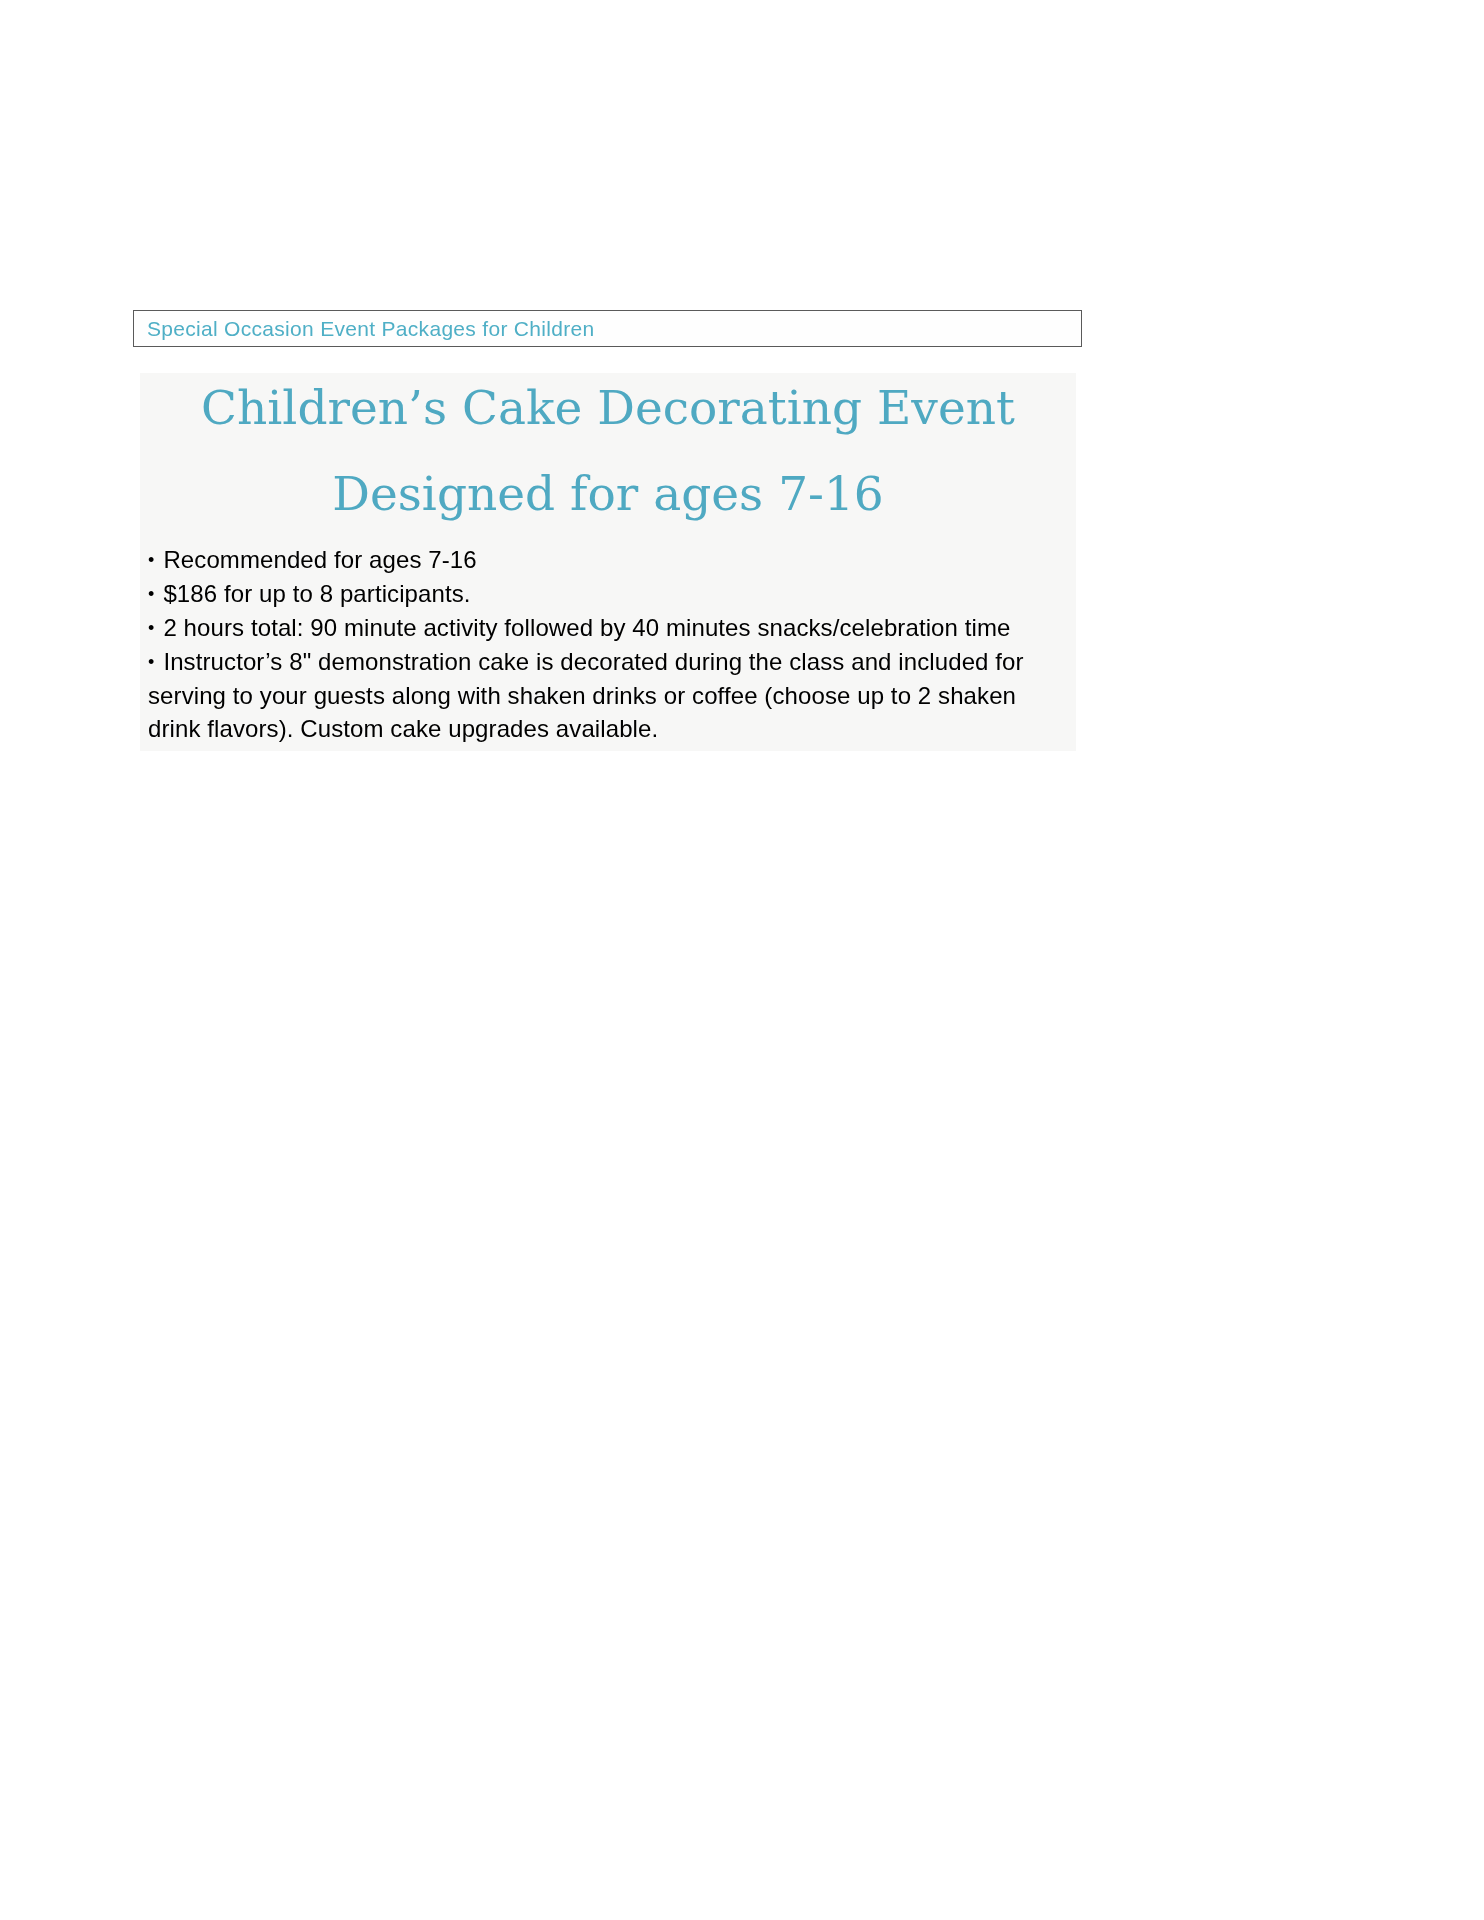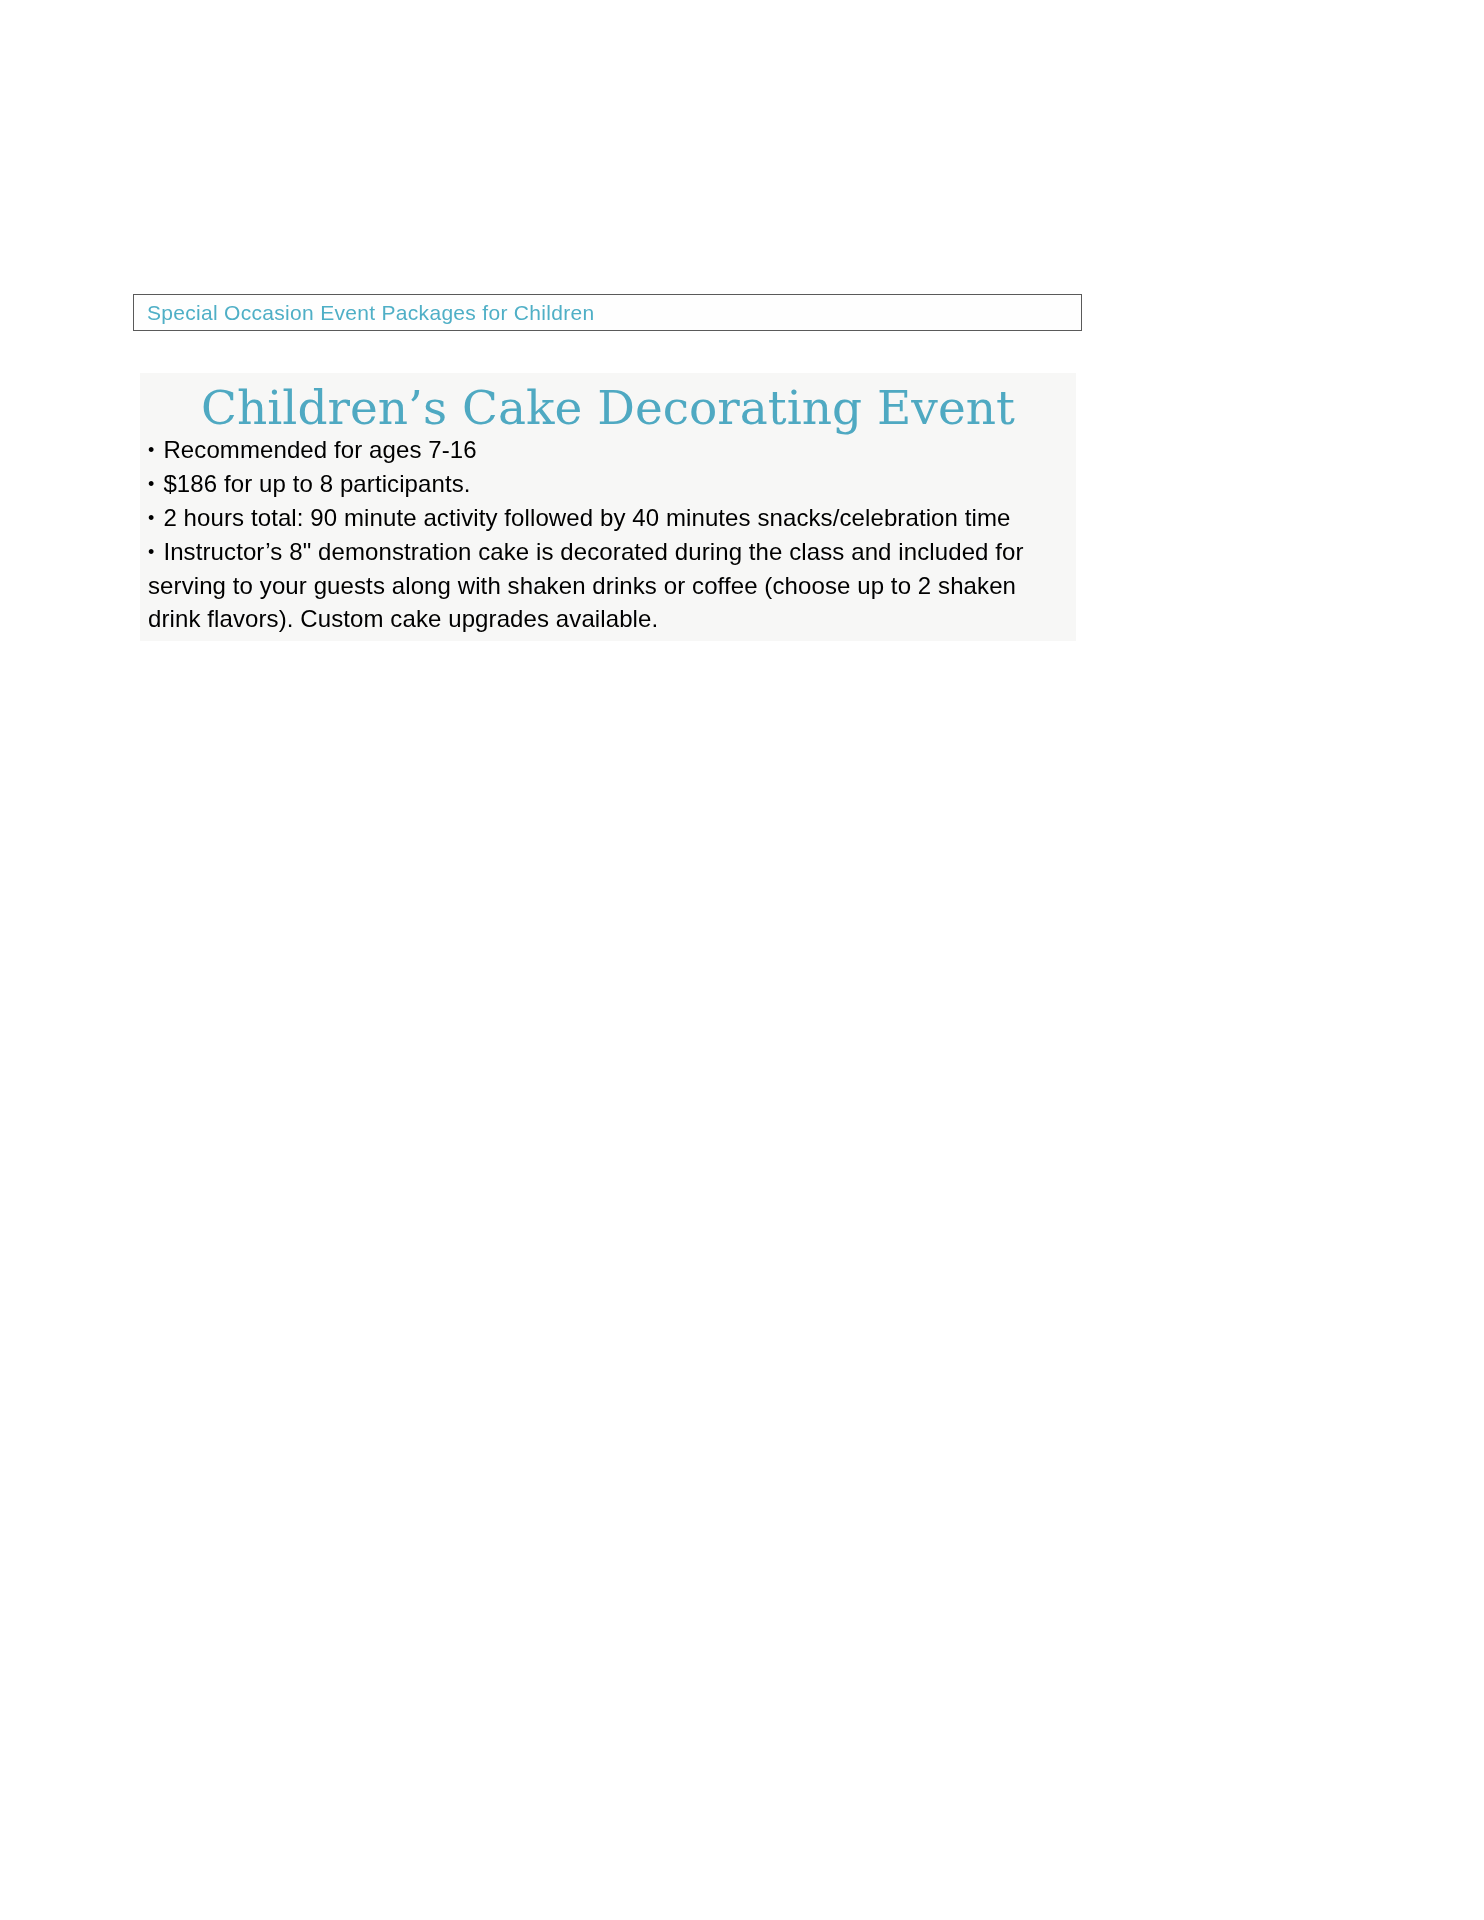--- a/index.html
+++ b/index.html
@@ -13,21 +13,21 @@
     font-family: "Liberation Sans", sans-serif;
   }
   .page {
     position: absolute;
     inset: 0;
     background: #ffffff;
   }
   .section-header {
     position: absolute;
     left: 133px;
-    top: 294px;
+    top: 310px;
     width: 949px;
     height: 37px;
     background: #fefefe;
     border: 1px solid #5a5a5a;
     display: flex;
     align-items: center;
     padding: 0 13px;
   }
   .section-title {
     color: #4fafc6;
@@ -79,20 +79,21 @@
 <div class="page">
 
   <div class="section-header">
     <span class="section-title">Special Occasion Event Packages for Children</span>
   </div>
 
   <div class="event-panel">
 
     <h1 class="event-heading heading-1">Children’s Cake Decorating Event</h1>
 
+    <h2 class="event-heading heading-2">Designed for ages 7-16</h2>
 
     <div class="bullets">
 
       <p class="bullet-item"><span class="bullet-glyph">•</span><span>Recommended for ages 7-16</span></p>
 
       <p class="bullet-item"><span class="bullet-glyph">•</span><span>$186 for up to 8 participants.</span></p>
 
       <p class="bullet-item"><span class="bullet-glyph">•</span><span>2 hours total: 90 minute activity followed by 40 minutes snacks/celebration time</span></p>
 
 

